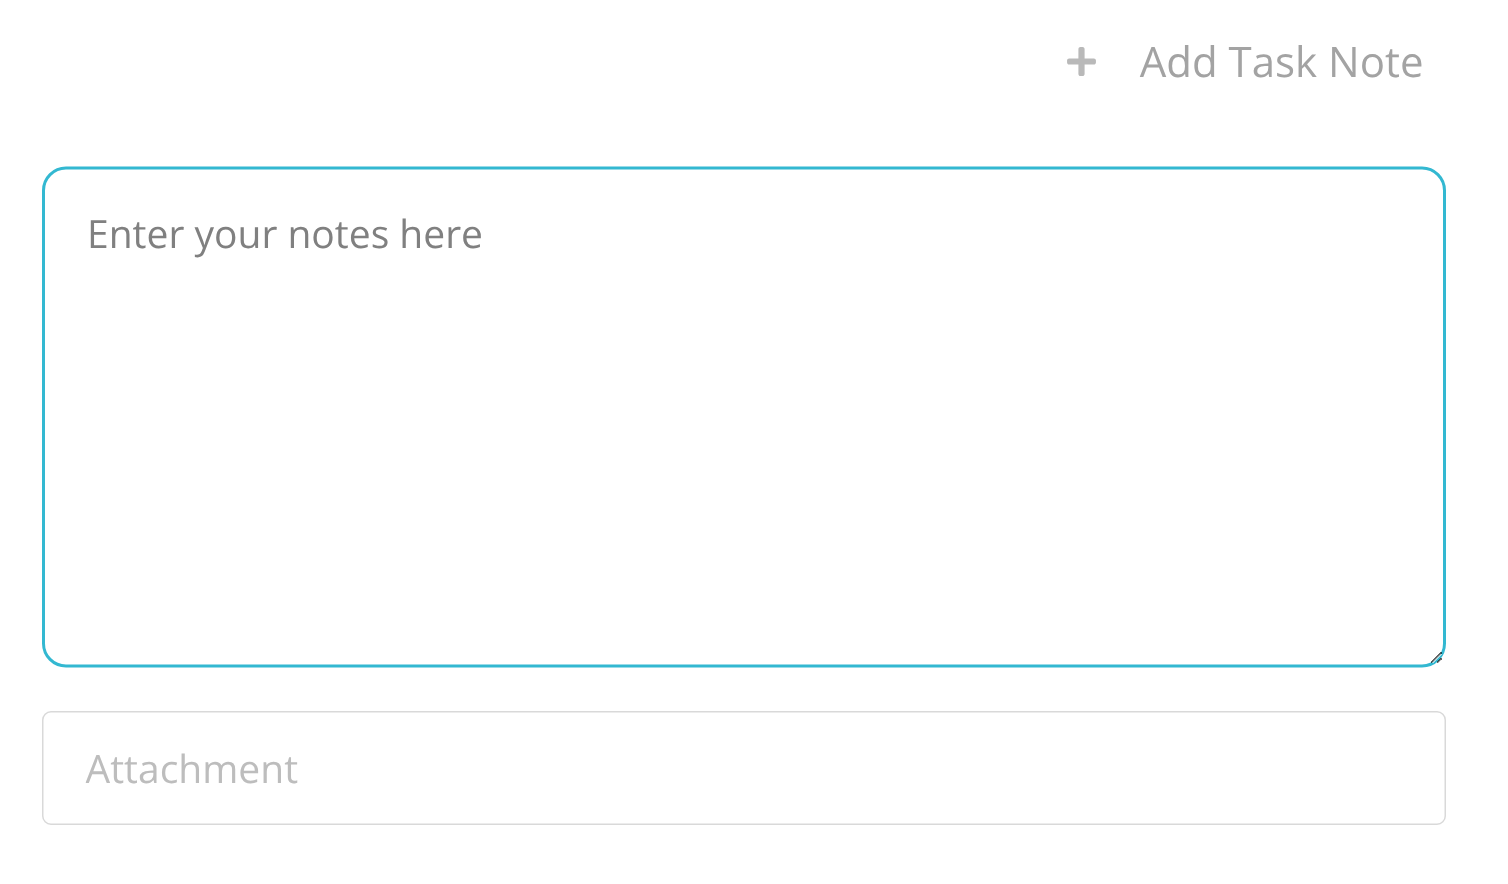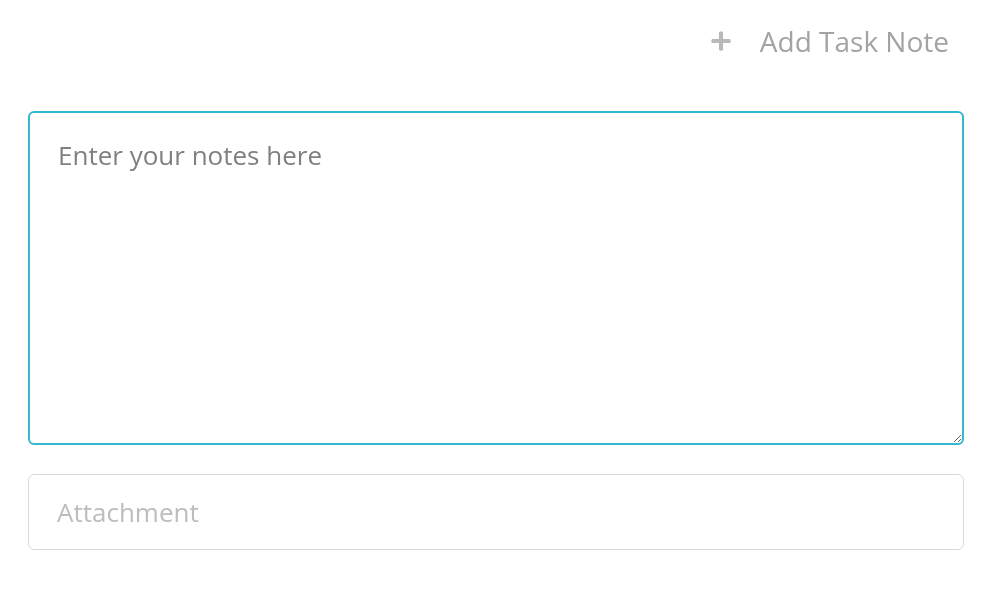--- a/index.html
+++ b/index.html
@@ -38,21 +38,21 @@
       font-size: 28px;
       font-weight: 400;
     }
     .notes-textarea {
       position: absolute;
       top: 111px;
       left: 28px;
       width: 936px;
       height: 334px;
       border: 2px solid #33b8d1;
-      border-radius: 6px;
+      border-radius: 16px;
       padding: 24px 28px;
       font-size: 26px;
       font-family: inherit;
       color: #333;
       resize: both;
       outline: none;
     }
     .notes-textarea::placeholder {
       color: #808080;
     }

